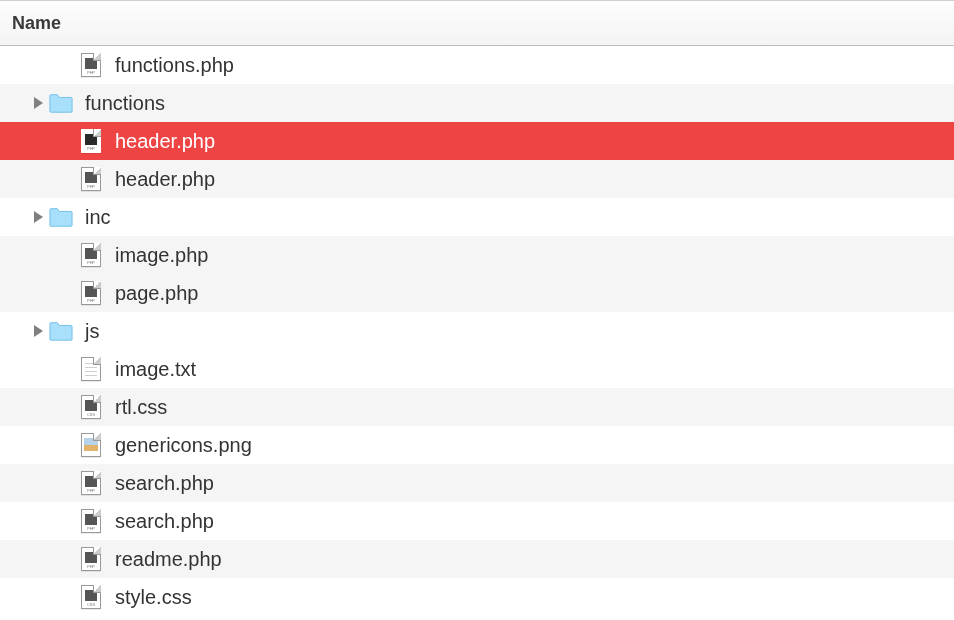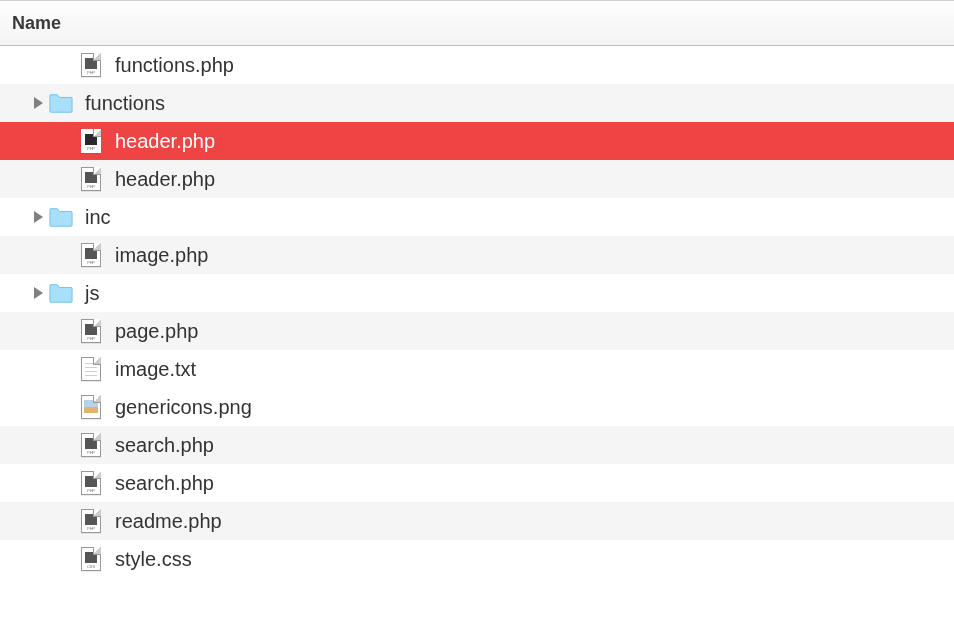--- a/index.html
+++ b/index.html
@@ -200,50 +200,61 @@
       <span style="display: inline-block; width: 30px;"></span>
       <span class="spacer-disclosure"></span>
       <span class="icon">
         <div class="file-base php-file" style="border-color:#999;background:#fff">
     <div class="inner" style="background:#555"></div>
     <div class="tag">PHP</div>
   </div>
       </span>
       <span class="label">image.php</span>
     </div>
+    <div class="row alt">
+      <span style="display: inline-block; width: 30px;"></span>
+      <span class="spacer-disclosure"></span>
+      <span class="icon">
+        <div class="file-base php-file" style="border-color:#999;background:#fff">
+    <div class="inner" style="background:#555"></div>
+    <div class="tag">PHP</div>
+  </div>
+      </span>
+      <span class="label">page.php</span>
+    </div>
     <div class="row">
       <span style="display: inline-block; width: 0px;"></span>
       <span class="disclosure"></span>
       <span class="icon">
         <svg class="folder-svg" viewBox="0 0 26 22">
     <path d="M1 4 L1 20 Q1 21 2 21 L24 21 Q25 21 25 20 L25 6 Q25 5 24 5 L11 5 L9 2 L2 2 Q1 2 1 3 Z" fill="#a8e0fb" stroke="#6fbde6" stroke-width="1"></path>
   </svg>
       </span>
       <span class="label">js</span>
     </div>
-    <div class="row alt">
-      <span style="display: inline-block; width: 30px;"></span>
-      <span class="spacer-disclosure"></span>
-      <span class="icon">
-        <div class="file-base php-file" style="border-color:#999;background:#fff">
-    <div class="inner" style="background:#555"></div>
-    <div class="tag">PHP</div>
-  </div>
-      </span>
-      <span class="label">page.php</span>
-    </div>
     <div class="row">
       <span style="display: inline-block; width: 30px;"></span>
       <span class="spacer-disclosure"></span>
       <span class="icon">
         <div class="file-base txt-file">
     <div class="lines"></div>
   </div>
       </span>
       <span class="label">image.txt</span>
+    </div>
+    <div class="row alt">
+      <span style="display: inline-block; width: 30px;"></span>
+      <span class="spacer-disclosure"></span>
+      <span class="icon">
+        <div class="file-base css-file">
+    <div class="inner"></div>
+    <div class="tag">CSS</div>
+  </div>
+      </span>
+      <span class="label">rtl.css</span>
     </div>
     <div class="row">
       <span style="display: inline-block; width: 30px;"></span>
       <span class="spacer-disclosure"></span>
       <span class="icon">
         <div class="file-base png-file">
     <div class="sky"></div>
     <div class="ground"></div>
   </div>
       </span>

